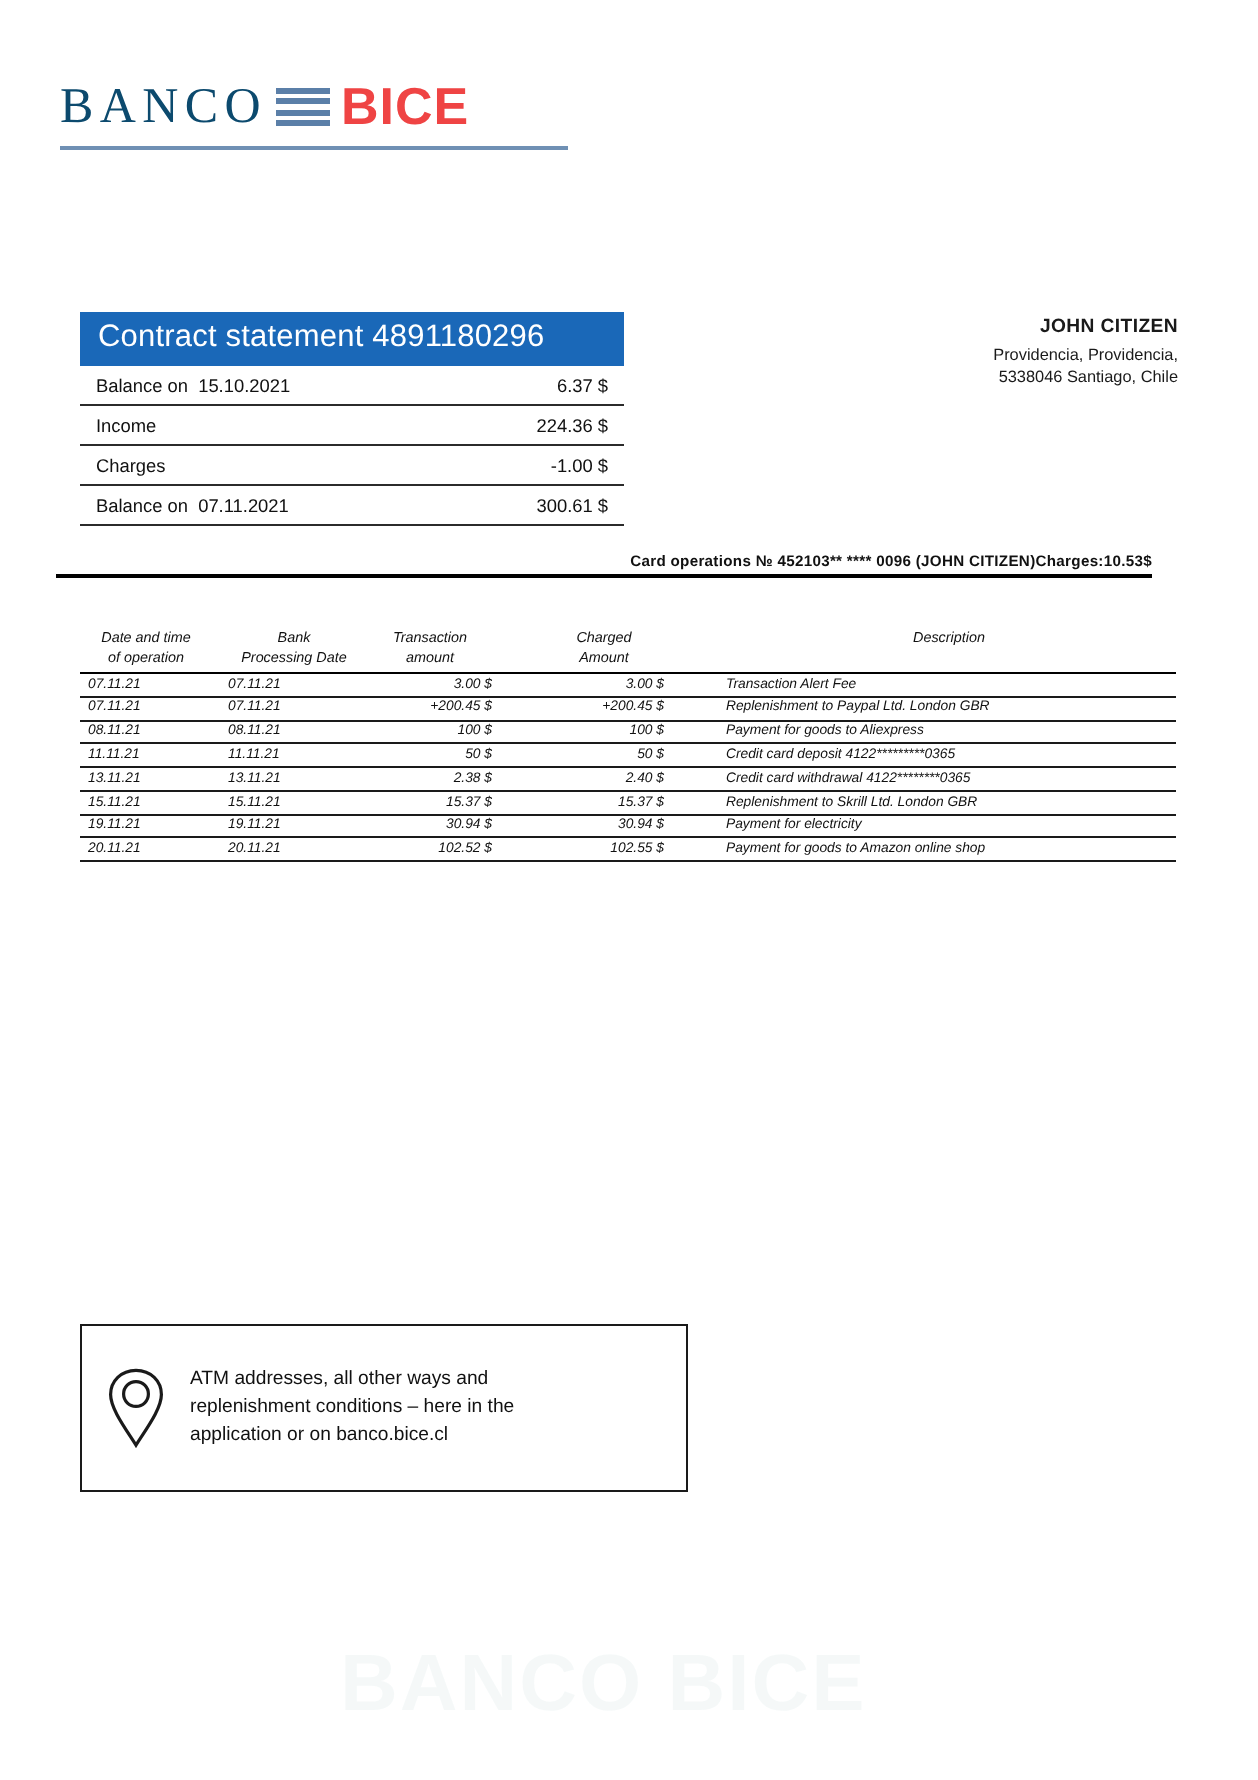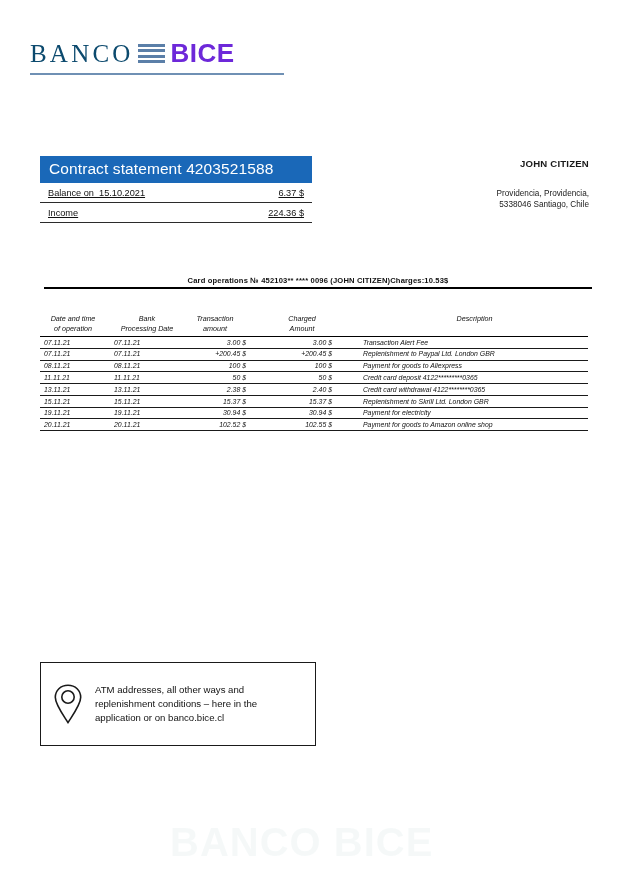--- a/index.html
+++ b/index.html
@@ -51,21 +51,21 @@
     display: block;
     width: 27px;
     height: 3px;
     background: #5b7fa8;
   }
   .logo-bice {
     font-family: "Liberation Sans", sans-serif;
     font-size: 26px;
     font-weight: bold;
     letter-spacing: 0.5px;
-    color: #6d28d9;
+    color: #ef4444;
     line-height: 1;
   }
   .logo-underline {
     position: absolute;
     left: 0;
     top: 35px;
     width: 254px;
     height: 1.5px;
     background: #6f90b4;
   }
@@ -78,21 +78,21 @@
     width: 200px;
     text-align: right;
     font-size: 8.2px;
     line-height: 11.5px;
     color: #1a1a1a;
   }
   .addr .name {
     font-weight: bold;
     font-size: 9.6px;
     letter-spacing: 0.2px;
-    margin-bottom: 18px;
+    margin-bottom: 2px;
   }
 
   
   .summary {
     position: absolute;
     left: 40px;
     top: 156px;
     width: 272px;
   }
   .summary-title {
@@ -104,36 +104,35 @@
     line-height: 1.15;
   }
   .summary-row {
     display: flex;
     justify-content: space-between;
     align-items: flex-end;
     font-size: 9.2px;
     padding: 5px 8px 4px 8px;
     border-bottom: 1.1px solid #2b2b2b;
     line-height: 1.1;
-    text-decoration: underline;
   }
   .summary-row:first-of-type {
     border-top: 1.1px solid #2b2b2b;
   }
   .summary-row .lbl { white-space: pre; }
   .summary-row .val { white-space: nowrap; }
 
   
   .ops-head {
     position: absolute;
-    left: 44px;
+    left: 28px;
     top: 276px;
     width: 548px;
     display: flex;
-    justify-content: center;
+    justify-content: flex-end;
     align-items: flex-end;
     font-size: 7.6px;
     font-weight: bold;
     letter-spacing: 0.15px;
     padding-bottom: 2px;
     border-bottom: 2px solid #000000;
   }
 
   
   .ops-table {
@@ -167,21 +166,21 @@
   .c-proc   { width: 78px;  text-align: left;   padding-left: 10px !important; }
   .c-amt    { width: 88px;  text-align: right;  padding-right: 24px !important; }
   .c-chg    { width: 88px;  text-align: right;  padding-right: 26px !important; }
   .c-desc   { width: auto;  text-align: left;   padding-left: 5px !important; }
 
   
   .atm-box {
     position: absolute;
     left: 40px;
     top: 662px;
-    width: 276px;
+    width: 304px;
     height: 84px;
     border: 1.4px solid #1a1a1a;
     display: flex;
     align-items: center;
     padding: 0 14px 0 12px;
   }
   .atm-pin {
     flex: 0 0 auto;
     width: 30px;
     height: 42px;
@@ -227,29 +226,37 @@
   <div class="logo-underline"></div>
 </div>
 
 <div class="addr">
   <div class="name">JOHN CITIZEN</div>
   <div>Providencia, Providencia,</div>
   <div>5338046 Santiago, Chile</div>
 </div>
 
 <div class="summary">
-  <div class="summary-title">Contract statement 4203521588</div>
+  <div class="summary-title">Contract statement 4891180296</div>
 
   <div class="summary-row">
     <span class="lbl">Balance on  15.10.2021</span>
     <span class="val">6.37 $</span>
   </div>
   <div class="summary-row">
     <span class="lbl">Income</span>
     <span class="val">224.36 $</span>
+  </div>
+  <div class="summary-row">
+    <span class="lbl">Charges</span>
+    <span class="val">-1.00 $</span>
+  </div>
+  <div class="summary-row">
+    <span class="lbl">Balance on  07.11.2021</span>
+    <span class="val">300.61 $</span>
   </div>
 </div>
 
 <div class="ops-head">
   <span>Card operations № 452103** **** 0096  (JOHN CITIZEN)</span>
   <span>Charges:10.53$</span>
 </div>
 
 <table class="ops-table">
   <thead>

